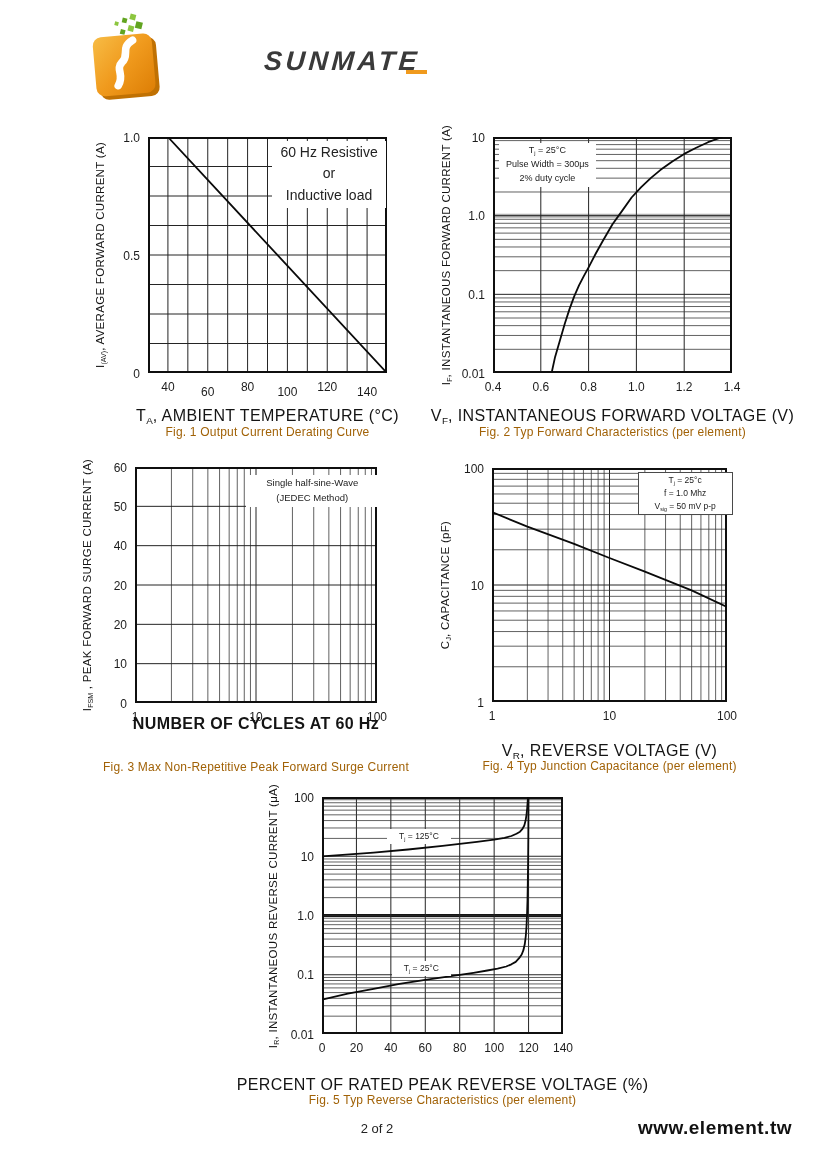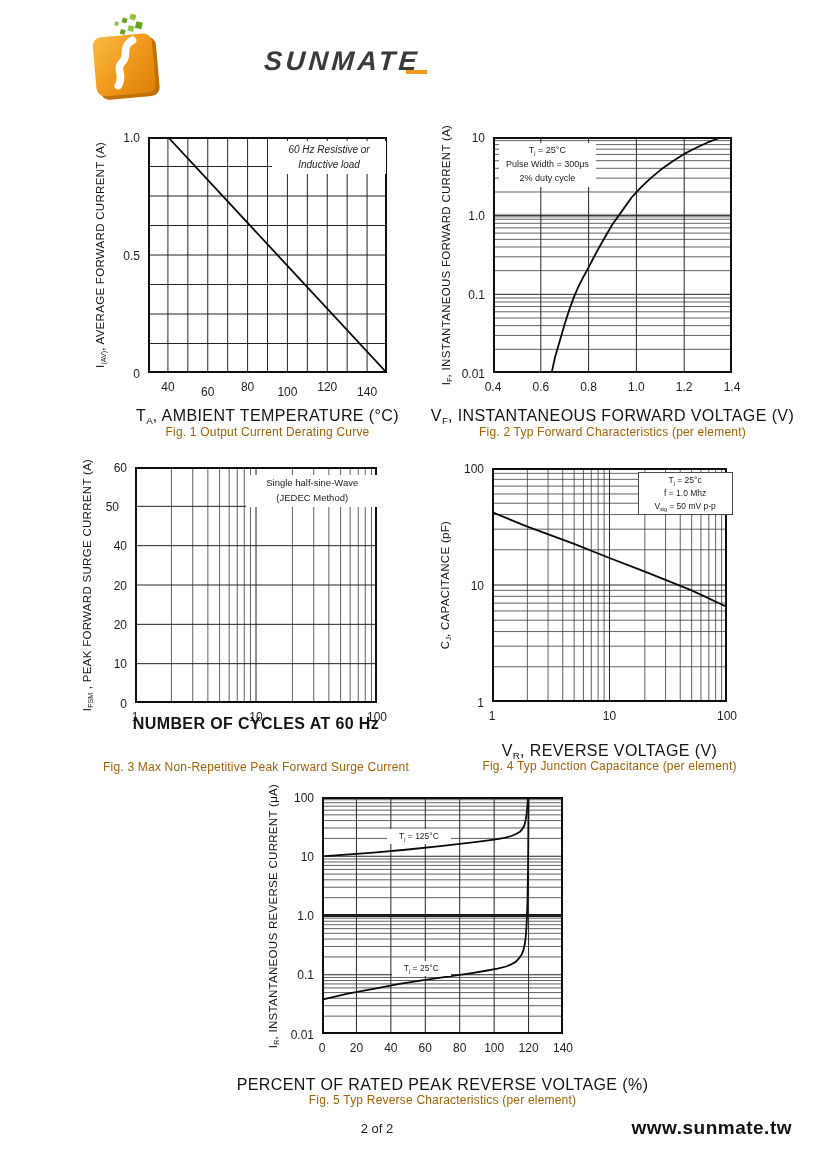--- a/index.html
+++ b/index.html
@@ -87,21 +87,21 @@
           <line x1="0" x2="239" y1="177" y2="177" stroke="#242424" stroke-width="1"></line>
           <line x1="0" x2="239" y1="147.5" y2="147.5" stroke="#242424" stroke-width="1"></line>
           <line x1="0" x2="239" y1="118" y2="118" stroke="#242424" stroke-width="1"></line>
           <line x1="0" x2="239" y1="88.5" y2="88.5" stroke="#242424" stroke-width="1"></line>
           <line x1="0" x2="239" y1="59" y2="59" stroke="#242424" stroke-width="1"></line>
           <line x1="0" x2="239" y1="29.5" y2="29.5" stroke="#242424" stroke-width="1"></line>
           <line x1="0" x2="239" y1="0" y2="0" stroke="#242424" stroke-width="1"></line>
           <rect x="1" y="1" width="237" height="234" fill="none" stroke="#0f0f0f" stroke-width="2"></rect>
           <path d="M0.0,0.0 L19.9,0.0 L239.0,236.0" fill="none" stroke="#0a0a0a" stroke-width="1.8" stroke-linejoin="round" clip-path="url(#clip-fig1)"></path>
         </svg>
-        <div class="ann" style="left: 52%; top: 1.5%; width: 45%; font-size: 10px; font-style: italic;">
+        <div class="ann" style="left: 52%; top: 1.5%; width: 45%; font-size: 14px;">
           <div><span>60 Hz Resistive or</span></div>
           <div><span>Inductive load</span></div>
         </div>
       </div>
       <div class="tick xt" style="left: 145.917px; top: 380px;">40</div>
       <div class="tick xt" style="left: 185.75px; top: 385px;">60</div>
       <div class="tick xt" style="left: 225.583px; top: 380px;">80</div>
       <div class="tick xt" style="left: 265.417px; top: 385px;">100</div>
       <div class="tick xt" style="left: 305.25px; top: 380px;">120</div>
       <div class="tick xt" style="left: 345.083px; top: 385px;">140</div>
@@ -212,21 +212,21 @@
         </svg>
         <div class="ann" style="left: 46%; top: 3.5%; width: 52%; font-size: 9.5px;">
           <div><span>Single half-sine-Wave</span></div>
           <div><span>(JEDEC Method)</span></div>
         </div>
       </div>
       <div class="tick xt" style="left: 113px; top: 710px;">1</div>
       <div class="tick xt" style="left: 234px; top: 710px;">10</div>
       <div class="tick xt" style="left: 355px; top: 710px;">100</div>
       <div class="tick yt" style="left: 83px; top: 460.5px;">60</div>
-      <div class="tick yt" style="left: 75px; top: 499.833px;">50</div>
+      <div class="tick yt" style="left: 83px; top: 499.833px;">50</div>
       <div class="tick yt" style="left: 83px; top: 539.167px;">40</div>
       <div class="tick yt" style="left: 83px; top: 578.5px;">20</div>
       <div class="tick yt" style="left: 83px; top: 617.833px;">20</div>
       <div class="tick yt" style="left: 83px; top: 657.167px;">10</div>
       <div class="tick yt" style="left: 83px; top: 696.5px;">0</div>
       <div class="ylabel" style="left: 88px; top: 585px;"><span>I</span><span class="sub">FSM</span><span> , PEAK FORWARD SURGE CURRENT (A)</span></div>
       <div class="axis-title" style="left: 256px; top: 715px; font-weight: bold;"><span>NUMBER OF CYCLES AT 60 Hz</span></div>
       <div class="caption" style="left: 256px; top: 760px;">Fig. 3  Max Non-Repetitive Peak Forward Surge Current</div>
       <div class="fig-plot" style="left: 492px; top: 468px; width: 235px; height: 234px;">
         <svg width="235" height="234" viewBox="0 0 235 234">
@@ -367,15 +367,15 @@
       <div class="tick yt" style="left: 270px; top: 849.75px;">10</div>
       <div class="tick yt" style="left: 270px; top: 909px;">1.0</div>
       <div class="tick yt" style="left: 270px; top: 968.25px;">0.1</div>
       <div class="tick yt" style="left: 270px; top: 1027.5px;">0.01</div>
       <div class="ylabel" style="left: 274px; top: 915.5px;"><span>I</span><span class="sub">R</span><span>, INSTANTANEOUS REVERSE CURRENT (μA)</span></div>
       <div class="axis-title" style="left: 442.5px; top: 1076px;"><span>PERCENT OF RATED PEAK REVERSE VOLTAGE (%)</span></div>
       <div class="caption" style="left: 442.5px; top: 1093px;">Fig. 5  Typ Reverse Characteristics (per element)</div>
     </div>
 
   <div id="footer-page">2 of 2</div>
-  <div id="footer-site">www.sunmate.tw</div>
+  <div id="footer-site">www.element.tw</div>
 
 </div>
 
 </body></html>

